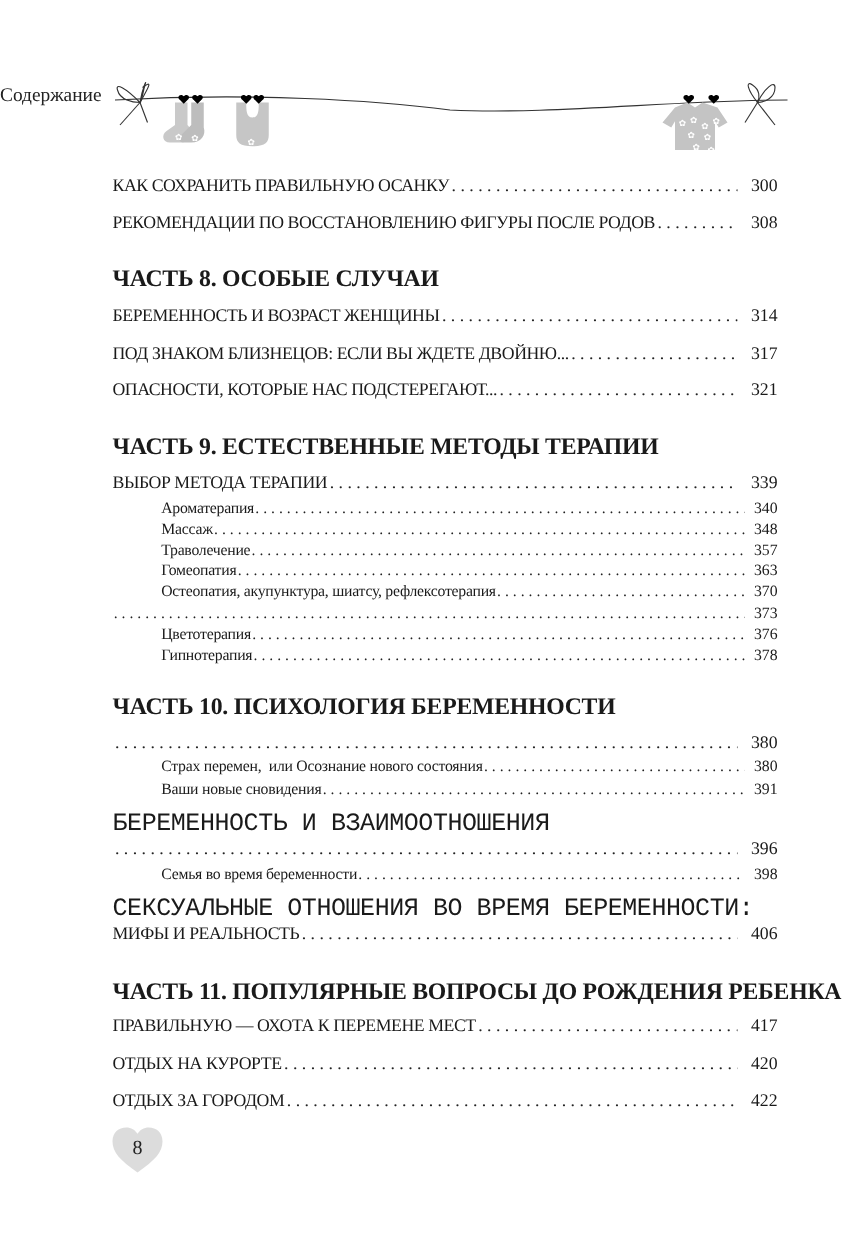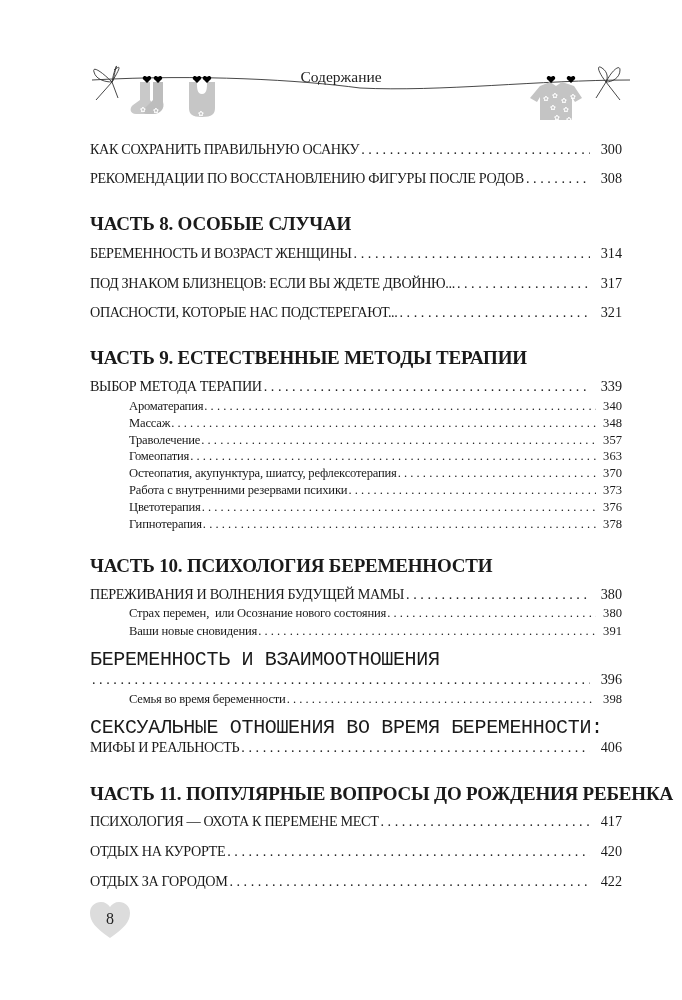--- a/index.html
+++ b/index.html
@@ -3,21 +3,21 @@
 <meta charset="utf-8">
 <style>
   html, body { margin: 0; padding: 0; }
   body {
     width: 682px; height: 1000px; background: #ffffff; position: relative; overflow: hidden;
     font-family: "Liberation Serif", "DejaVu Serif", serif; color: #1a1a1a;
   }
   .header { position: absolute; left: 0; top: 0; width: 682px; height: 130px; }
   .header svg { position: absolute; left: 0; top: 0; }
   .header-title {
-    position: absolute; left: 0; width: 682px; top: 68px; text-align: center;
+    position: absolute; left: 0; width: 682px; top: 68px; 
     font-size: 15.5px; color: #222;
   }
   .toc { position: absolute; left: 90px; width: 532px; top: 0; }
   .row {
     position: absolute; left: 0; width: 532px; display: flex; align-items: center;
     white-space: nowrap;
   }
   .row .title { flex: 0 0 auto; }
   .row .dots {
     flex: 1 1 auto; overflow: hidden; margin: 0 4px 0 2px; letter-spacing: 0;
@@ -159,38 +159,36 @@
     <span class="title">Гомеопатия</span>
     <span class="dots"></span>
     <span class="page">363</span>
   </div>
   <div class="row minor" style="top:466px">
     <span class="title">Остеопатия, акупунктура, шиатсу, рефлексотерапия</span>
     <span class="dots"></span>
     <span class="page">370</span>
   </div>
   <div class="row minor" style="top:483px">
-    <span class="title">Работа с внутренними резервами психики</span>
     <span class="dots"></span>
     <span class="page">373</span>
   </div>
   <div class="row minor" style="top:500px">
     <span class="title">Цветотерапия</span>
     <span class="dots"></span>
     <span class="page">376</span>
   </div>
   <div class="row minor" style="top:517px">
     <span class="title">Гипнотерапия</span>
     <span class="dots"></span>
     <span class="page">378</span>
   </div>
 
   <div class="part" style="top:555px">ЧАСТЬ 10. ПСИХОЛОГИЯ БЕРЕМЕННОСТИ</div>
   <div class="row major" style="top:586px">
-    <span class="title">ПЕРЕЖИВАНИЯ И ВОЛНЕНИЯ БУДУЩЕЙ МАМЫ</span>
     <span class="dots"></span>
     <span class="page">380</span>
   </div>
   <div class="row minor" style="top:606px">
     <span class="title" style="white-space:pre">Страх перемен,  или Осознание нового состояния</span>
     <span class="dots"></span>
     <span class="page">380</span>
   </div>
   <div class="row minor" style="top:624px">
     <span class="title">Ваши новые сновидения</span>
@@ -209,21 +207,21 @@
   </div>
   <div class="row line1" style="top:716px">СЕКСУАЛЬНЫЕ ОТНОШЕНИЯ ВО ВРЕМЯ БЕРЕМЕННОСТИ:</div>
   <div class="row major" style="top:739px">
     <span class="title">МИФЫ И РЕАЛЬНОСТЬ</span>
     <span class="dots"></span>
     <span class="page">406</span>
   </div>
 
   <div class="part" style="top:783px">ЧАСТЬ 11. ПОПУЛЯРНЫЕ ВОПРОСЫ ДО РОЖДЕНИЯ РЕБЕНКА</div>
   <div class="row major" style="top:813px">
-    <span class="title">ПСИХОЛОГИЯ — ОХОТА К ПЕРЕМЕНЕ МЕСТ</span>
+    <span class="title">ПРАВИЛЬНУЮ — ОХОТА К ПЕРЕМЕНЕ МЕСТ</span>
     <span class="dots"></span>
     <span class="page">417</span>
   </div>
   <div class="row major" style="top:843px">
     <span class="title">ОТДЫХ НА КУРОРТЕ</span>
     <span class="dots"></span>
     <span class="page">420</span>
   </div>
   <div class="row major" style="top:873px">
     <span class="title">ОТДЫХ ЗА ГОРОДОМ</span>

